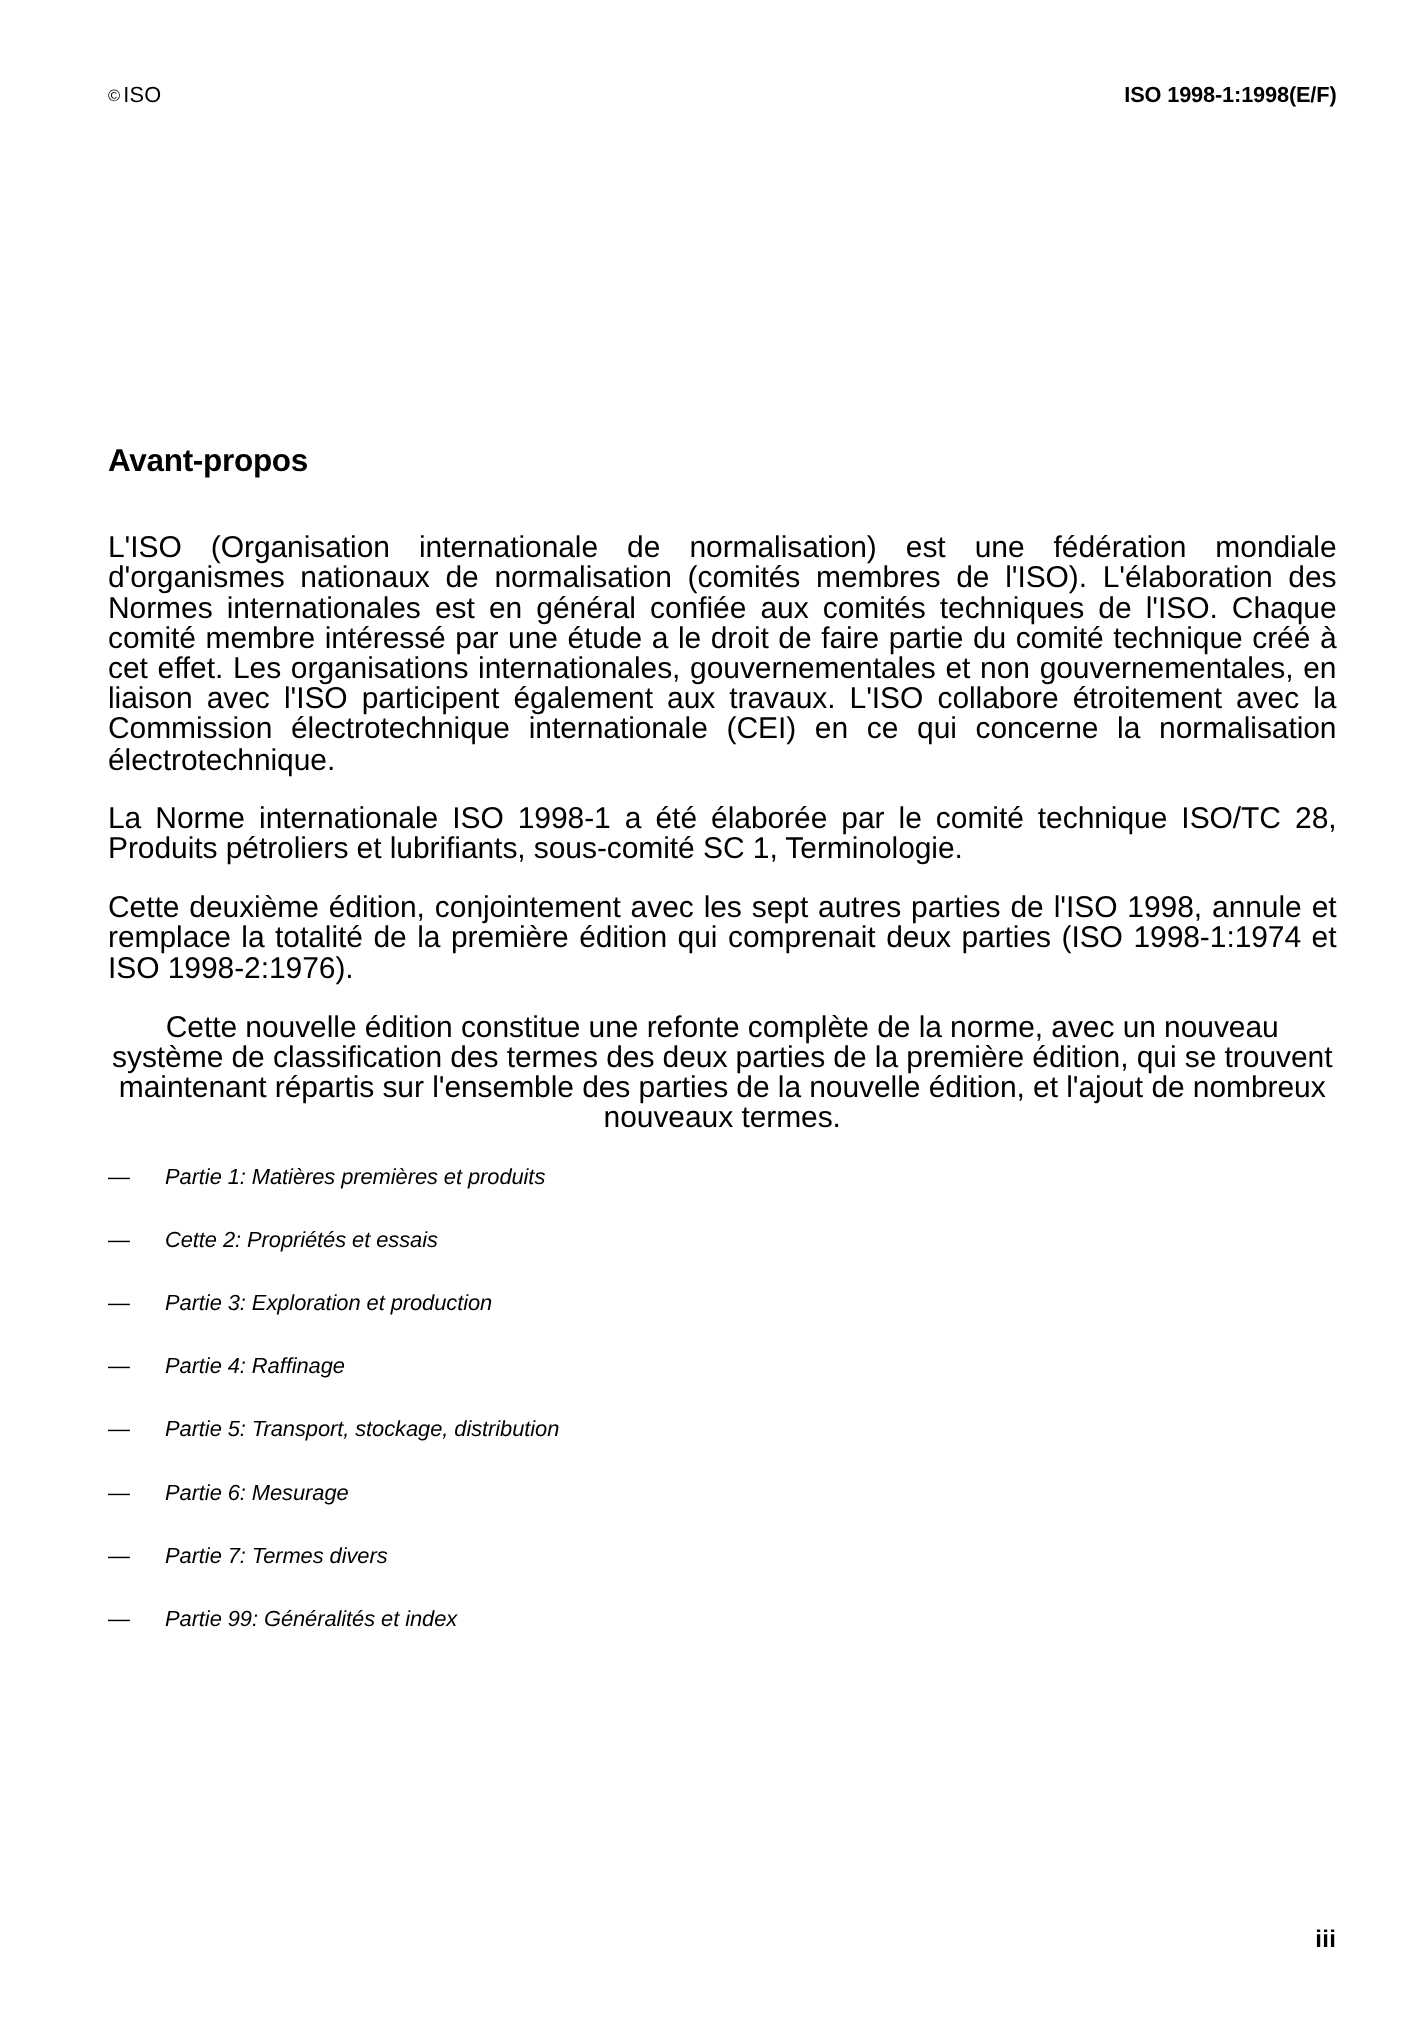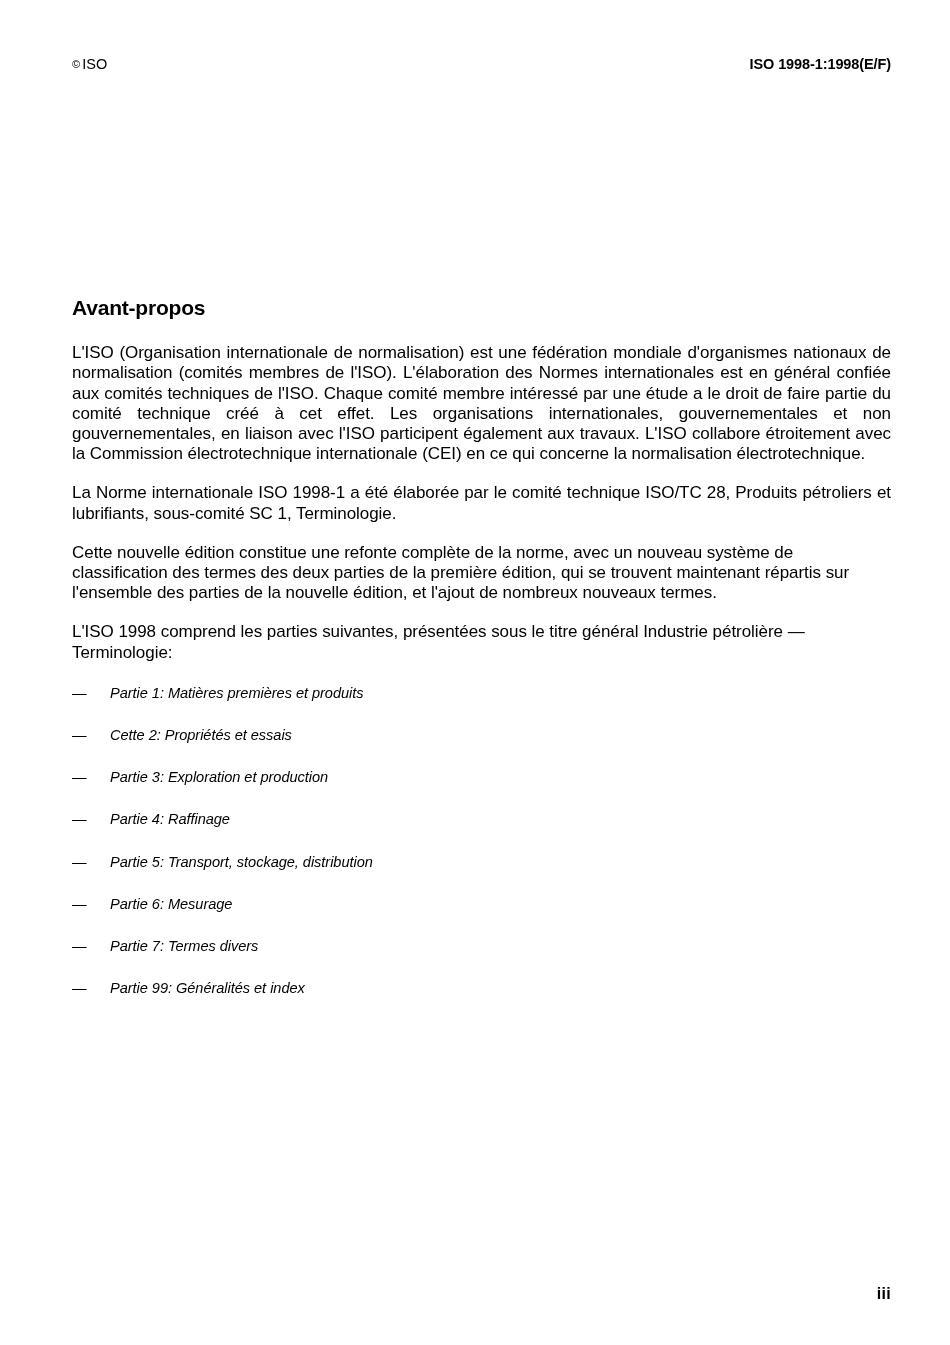--- a/index.html
+++ b/index.html
@@ -50,37 +50,37 @@
 
   
   .content {
     position: absolute;
     left: 72px;
     top: 296px;
     width: 819px;
   }
 
   h1.section-title {
-    margin: 0 0 24px 0;
+    margin: 0 0 36px 0;
     font-size: 21px;
     font-weight: bold;
     letter-spacing: -0.2px;
     line-height: 1.1;
   }
 
   p.body-par {
     margin: 0 0 19px 0;
-    font-size: 17px;
+    font-size: 20px;
     line-height: 20.2px;
     text-align: justify;
     text-justify: inter-word;
     letter-spacing: -0.05px;
   }
   p.body-par.ragged {
-    text-align: left;
+    text-align: center;
   }
   p.body-par.last-before-list {
     margin-bottom: 20px;
   }
 
   i, .ital { }
 
   
   ul.part-list {
     list-style: none;
@@ -127,22 +127,22 @@
     <div class="header-right">ISO 1998-1:1998(E/F)</div>
   </div>
 
   <div class="content">
 
     <h1 class="section-title">Avant-propos</h1>
 
     <div>
       <p class="body-par"><span>L'ISO (Organisation internationale de normalisation) est une fédération mondiale d'organismes nationaux de normalisation (comités membres de l'ISO). L'élaboration des Normes internationales est en général confiée aux comités techniques de l'ISO. Chaque comité membre intéressé par une étude a le droit de faire partie du comité technique créé à cet effet. Les organisations internationales, gouvernementales et non gouvernementales, en liaison avec l'ISO participent également aux travaux. L'ISO collabore étroitement avec la Commission électrotechnique internationale (CEI) en ce qui concerne la normalisation électrotechnique.</span></p>
       <p class="body-par"><span>La Norme internationale ISO 1998-1 a été élaborée par le comité technique ISO/TC 28, </span><span class="ital">Produits pétroliers et lubrifiants</span><span>, sous-comité SC 1, </span><span class="ital">Terminologie</span><span>.</span></p>
+      <p class="body-par"><span>Cette deuxième édition, conjointement avec les sept autres parties de l'ISO 1998, annule et remplace la totalité de la première édition qui comprenait deux parties (ISO 1998-1:1974 et ISO 1998-2:1976).</span></p>
       <p class="body-par ragged"><span>Cette nouvelle édition constitue une refonte complète de la norme, avec un nouveau système de classification des termes des deux parties de la première édition, qui se trouvent maintenant répartis sur l'ensemble des parties de la nouvelle édition, et l'ajout de nombreux nouveaux termes.</span></p>
-      <p class="body-par ragged last-before-list"><span>L'ISO 1998 comprend les parties suivantes, présentées sous le titre général </span><span class="ital">Industrie pétrolière — Terminologie</span><span>:</span></p>
     </div>
 
     <ul class="part-list">
         <li><span class="dash">—</span><span>Partie 1: Matières premières et produits</span></li>
         <li><span class="dash">—</span><span>Cette 2: Propriétés et essais</span></li>
         <li><span class="dash">—</span><span>Partie 3: Exploration et production</span></li>
         <li><span class="dash">—</span><span>Partie 4: Raffinage</span></li>
         <li><span class="dash">—</span><span>Partie 5: Transport, stockage, distribution</span></li>
         <li><span class="dash">—</span><span>Partie 6: Mesurage</span></li>
         <li><span class="dash">—</span><span>Partie 7: Termes divers</span></li>

